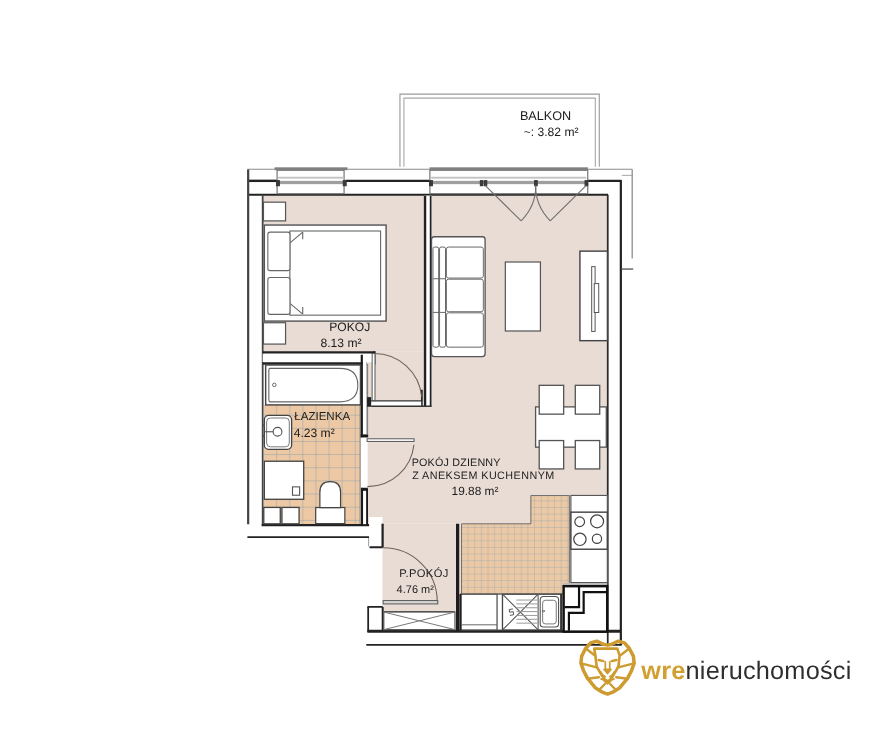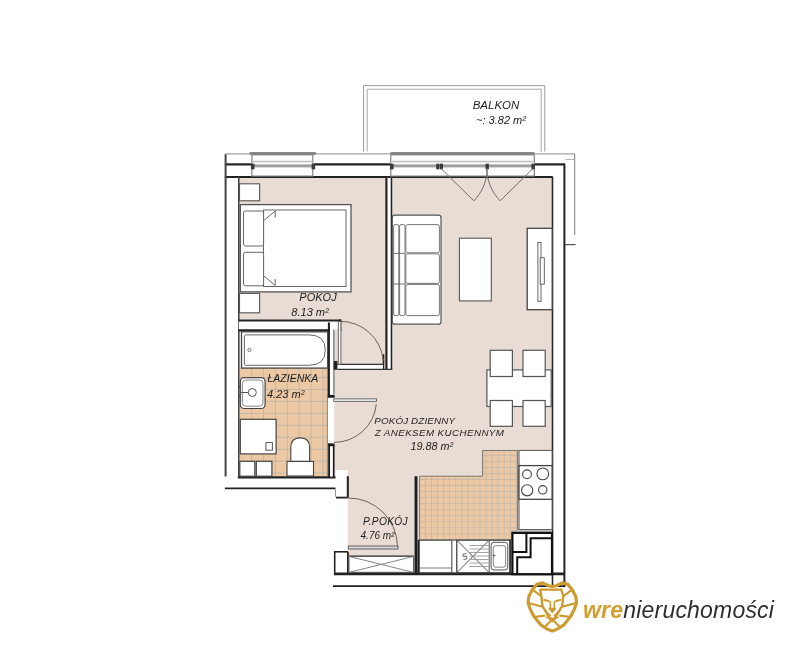--- a/index.html
+++ b/index.html
@@ -1,16 +1,16 @@
 <!DOCTYPE html>
 <html><head>
 <meta charset="utf-8">
 <style>
   html,body{margin:0;padding:0;background:#fff;}
-  #wrap{width:800px;height:672px;position:relative;overflow:hidden;font-style:italic;}
+  #wrap{width:800px;height:672px;position:relative;overflow:hidden;}
   svg{position:absolute;left:0;top:0;}
   text{font-family:"Liberation Sans",sans-serif;fill:#1c1c1c;}
 </style>
 </head>
 <body>
 <div id="wrap">
 <svg width="800" height="672" viewBox="0 0 800 672">
 <defs>
 <pattern id="tileb" width="11.9" height="11.95" patternUnits="userSpaceOnUse" patternTransform="translate(1.2,6.55)">
   <rect width="11.9" height="11.95" fill="#ecc9a4"></rect>

